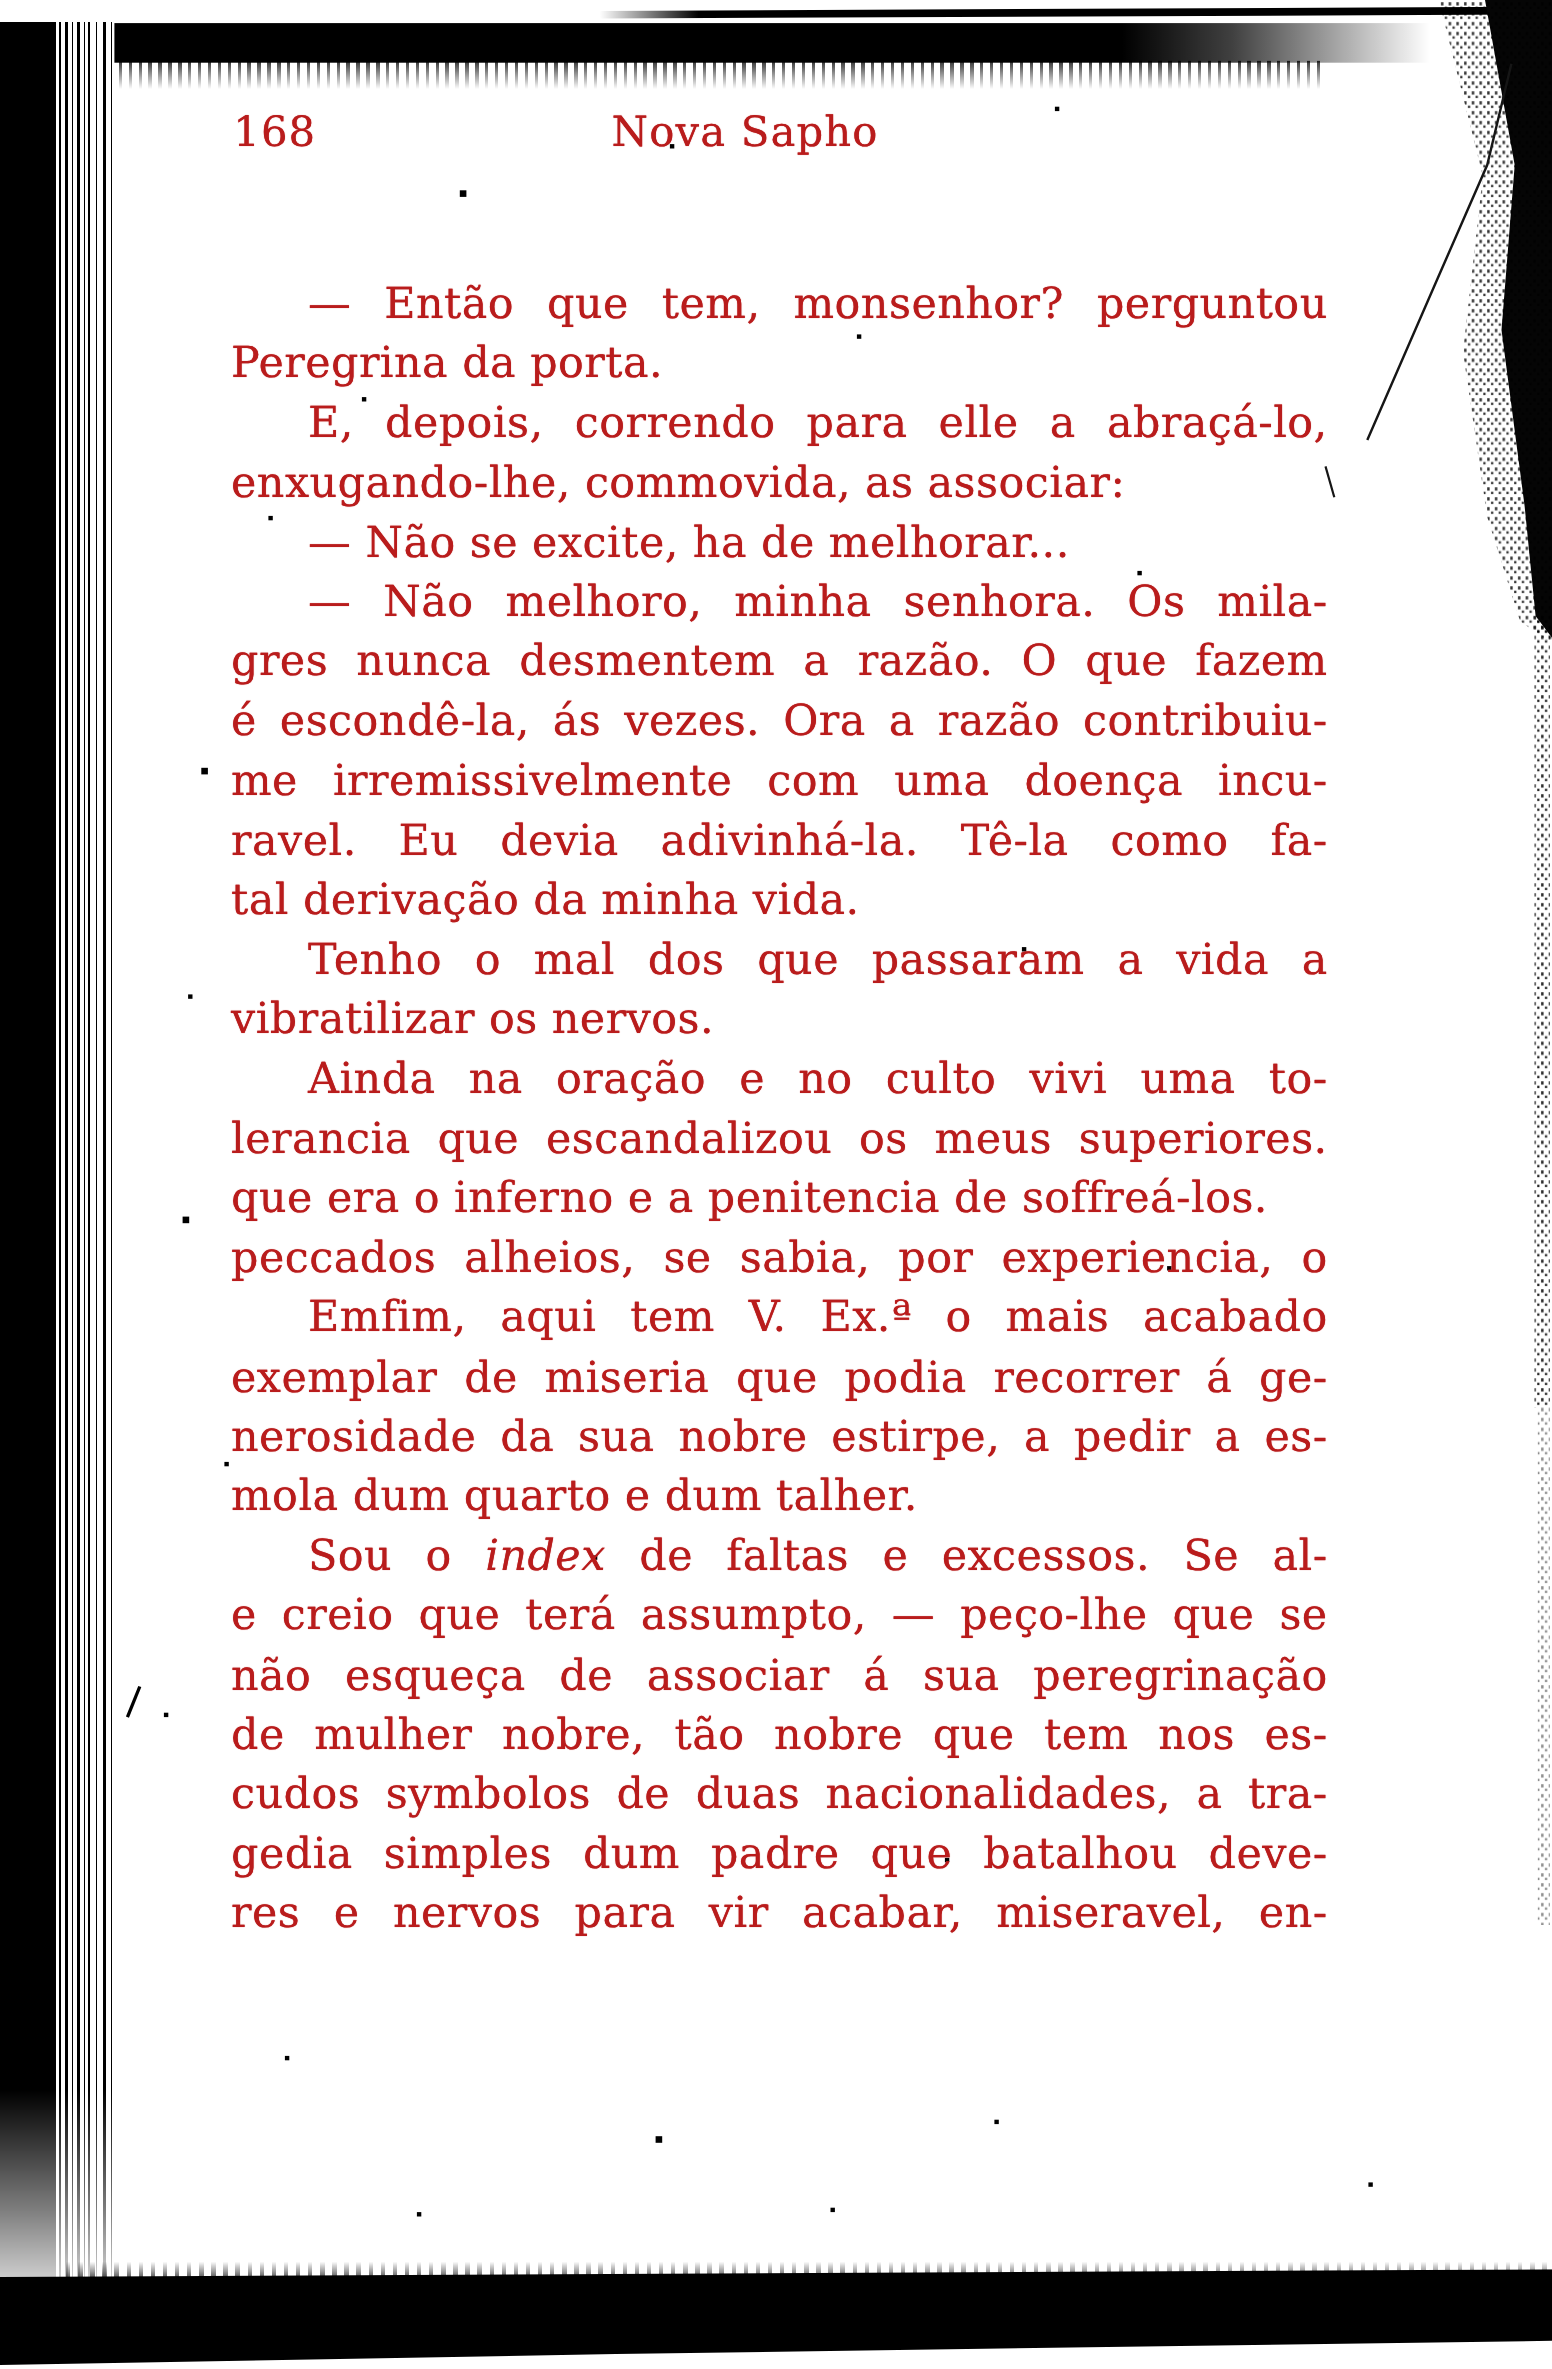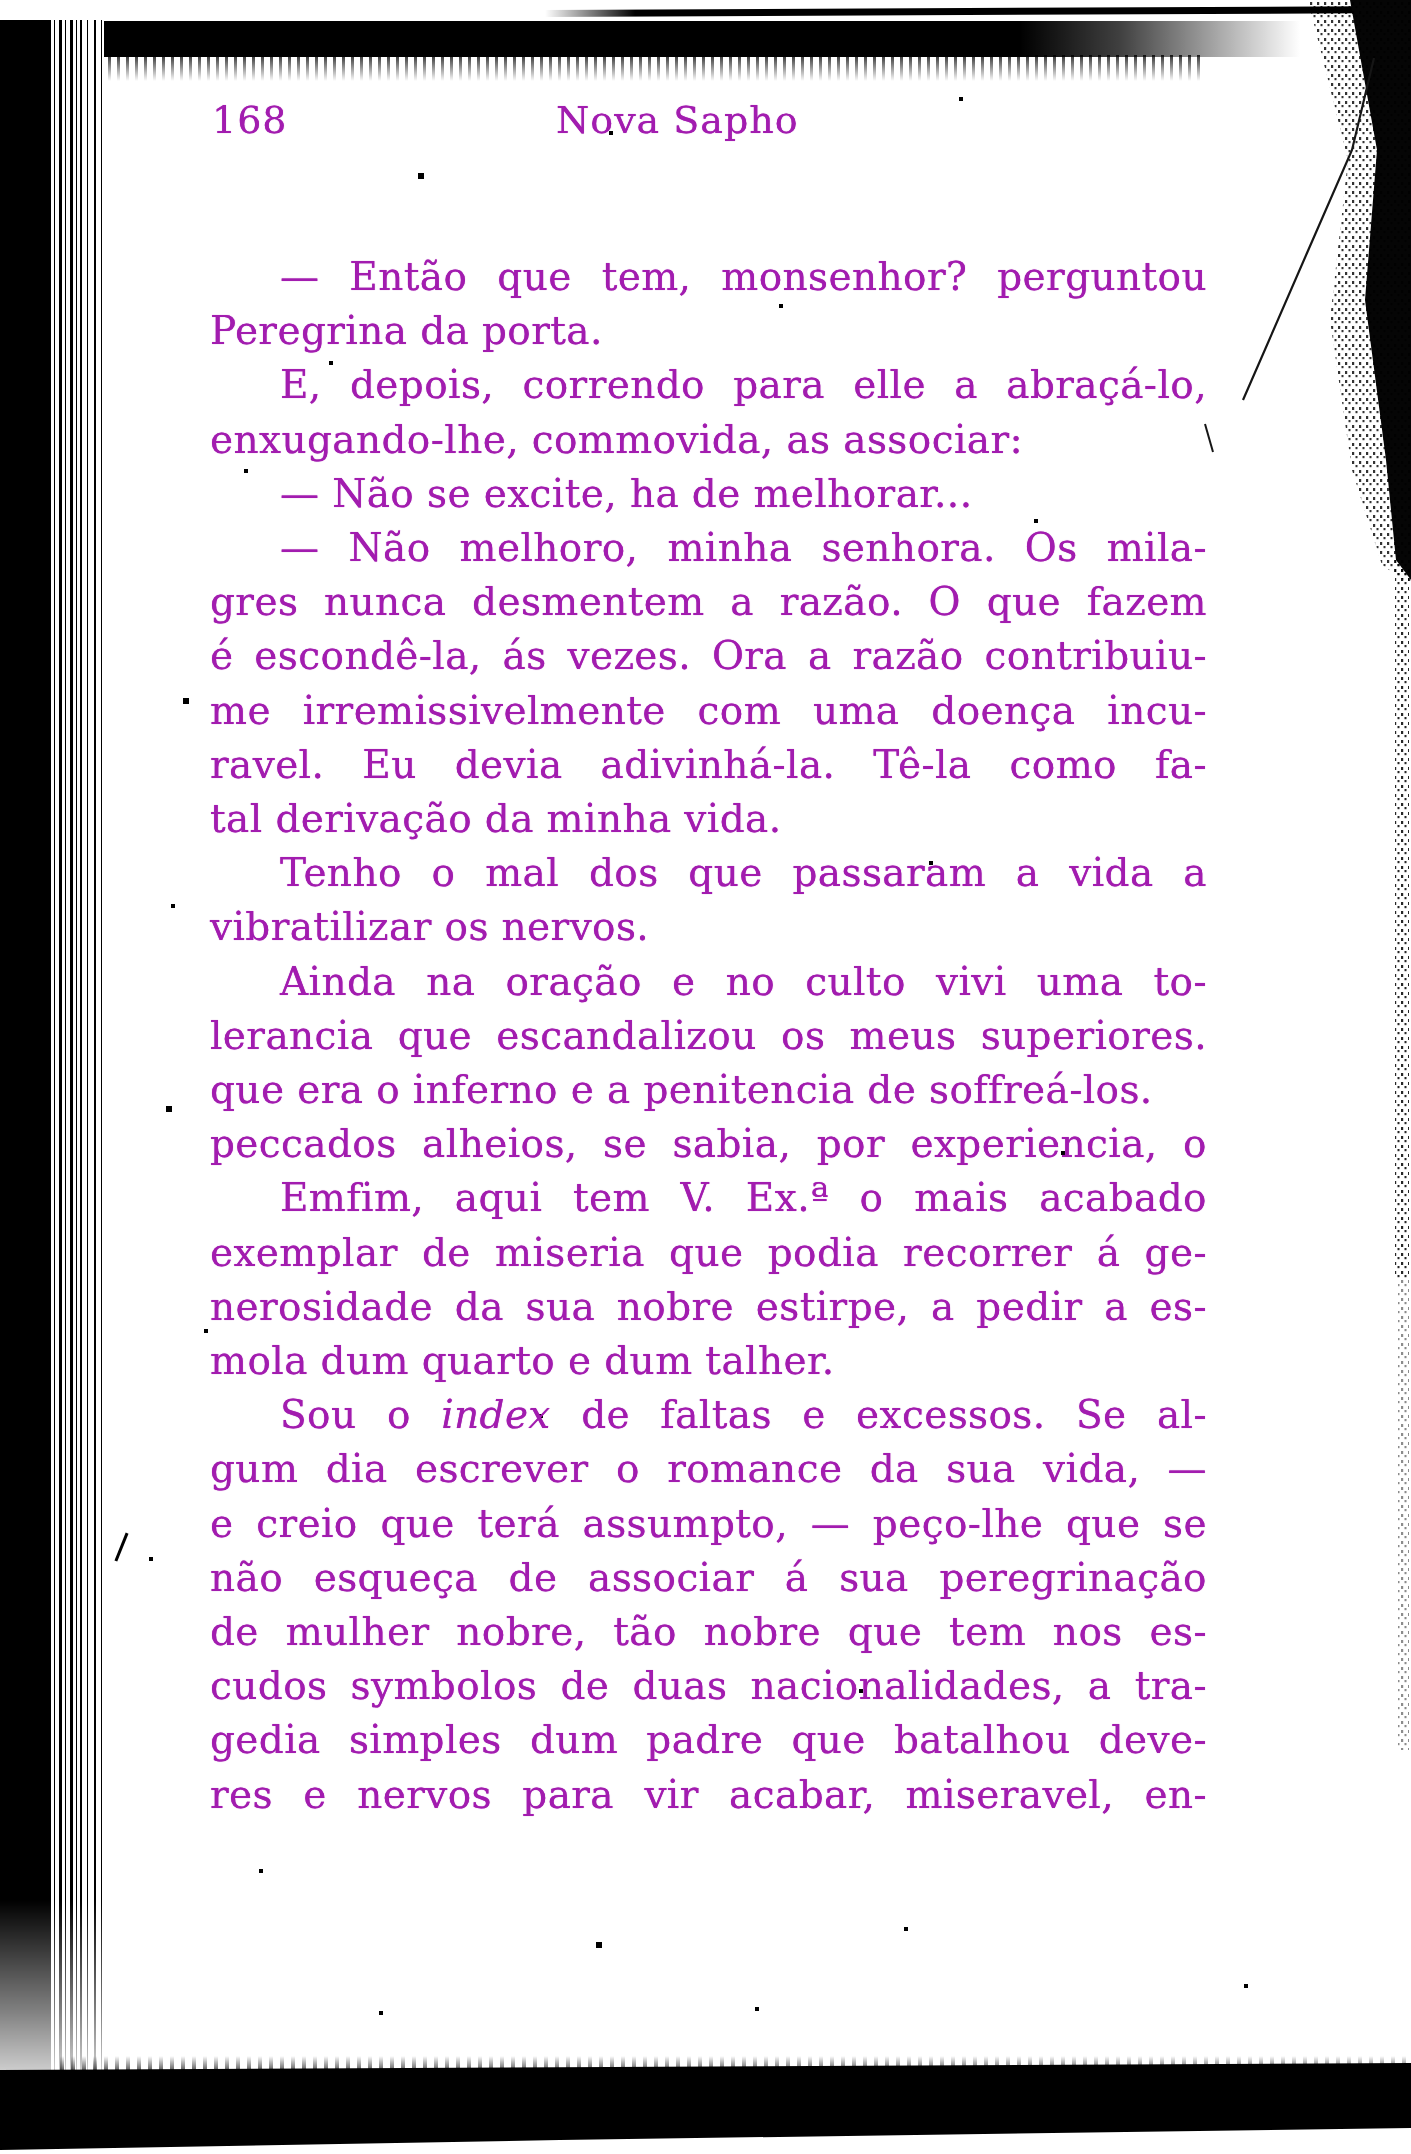--- a/index.html
+++ b/index.html
@@ -3,21 +3,21 @@
 <meta charset="utf-8">
 <style>
   html,body{margin:0;padding:0;background:#e8e8e4;}
   .sheet{
     position:relative;
     width:1411px;height:2154px;
     margin:0 auto;
     background:#ffffff;
     overflow:hidden;
     font-family:"DejaVu Serif","Liberation Serif",serif;
-    color:#a21caf;
+    color:#b91c1c;
   }
   
   .top-line{
     position:absolute;left:545px;top:8px;width:866px;height:7px;
     background:linear-gradient(90deg,rgba(0,0,0,0) 0,#000 90px,#000 100%);
     transform:rotate(-0.25deg);
   }
   .top-band{
     position:absolute;left:0;top:21px;width:1300px;height:36px;
     background:linear-gradient(90deg,#000 0,#000 1020px,rgba(0,0,0,.75) 1120px,rgba(0,0,0,0) 1300px);
@@ -137,21 +137,20 @@
     <div class="line just">lerancia que escandalizou os meus superiores.</div>
     <div class="line end">que era o inferno e a penitencia de soffreá-los.</div>
     <div class="line just">peccados alheios, se sabia, por experiencia, o</div>
     <div class="line just indent">Emfim, aqui tem V. Ex.ª o mais acabado</div>
     <div class="line just">exemplar de miseria que podia recorrer á ge-</div>
     <div class="line just">nerosidade da sua nobre estirpe, a pedir a es-</div>
     <div class="line end">mola dum quarto e dum talher.</div>
     <div class="line just indent">
       <span>Sou o </span><em class="ital">index</em><span> de faltas e excessos. Se al-</span>
     </div>
-    <div class="line just">gum dia escrever o romance da sua vida, —</div>
     <div class="line just">e creio que terá assumpto, — peço-lhe que se</div>
     <div class="line just">não esqueça de associar á sua peregrinação</div>
     <div class="line just">de mulher nobre, tão nobre que tem nos es-</div>
     <div class="line just">cudos symbolos de duas nacionalidades, a tra-</div>
     <div class="line just">gedia simples dum padre que batalhou deve-</div>
     <div class="line just">res e nervos para vir acabar, miseravel, en-</div>
   </div>
 
 </div>
 

